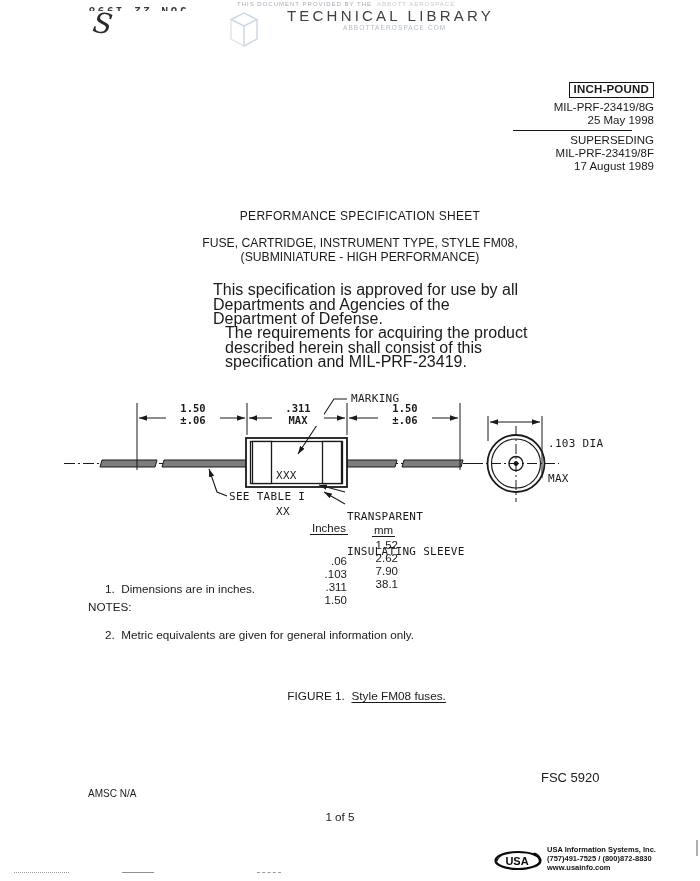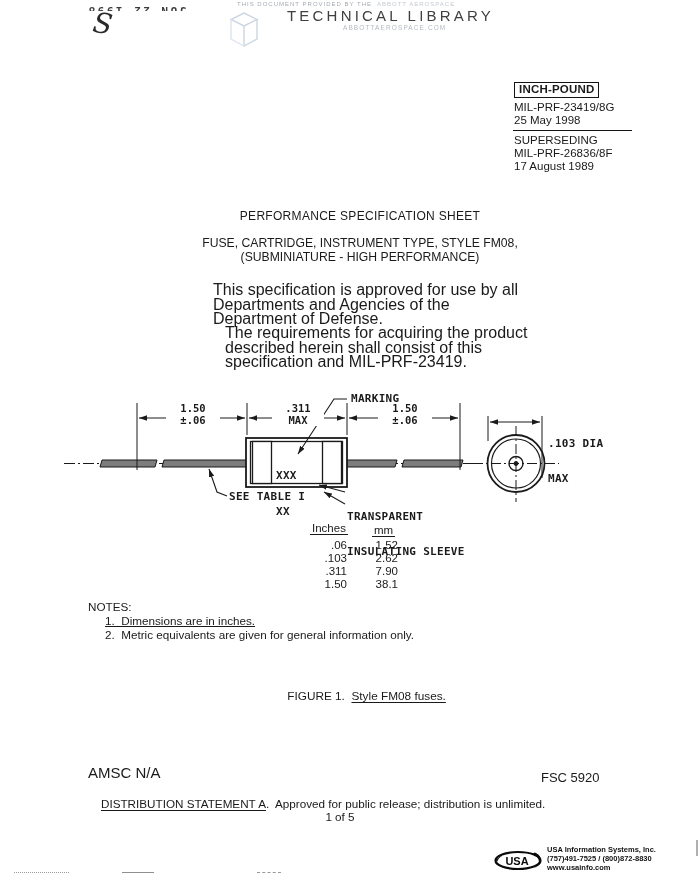--- a/index.html
+++ b/index.html
@@ -24,70 +24,70 @@
   .wm .l1{position:absolute; left:9px; top:1px; font-size:6px; letter-spacing:1px;
     color:#a6abb2; white-space:nowrap;}
   .wm .l1 .brand{color:#c5c9cf; margin-left:5px;}
   .wm .l2{position:absolute; left:32px; top:7px; font-size:15px; letter-spacing:3.2px;
     color:#404040; white-space:nowrap;margin-left:27px;}
   .wm .l3{position:absolute; left:115px; top:24px; font-size:6.5px; letter-spacing:1.1px;
     color:#b4bac1; white-space:nowrap;}
   .cube{position:absolute; left:1px; top:12px;}
 
   
-  .spec{left:514px; top:82px; font-size:11.5px; line-height:13px; width:140px;}
+  .spec{left:514px; top:82px; font-size:11.5px; line-height:13px; width:140px;text-align:right;}
   .inch-box{display:inline-block; border:1.3px solid #141414; padding:0 4px 1px 4px;
     font-weight:bold; letter-spacing:.2px; margin-bottom:3px;}
   .spec .rule{width:119px; border:0; border-top:1.4px solid #141414; margin:3px 0 3px -1px;}
 
   
   .ctr{left:10px; width:700px; text-align:center; white-space:nowrap;}
   .t1{top:209px; font-size:12px; letter-spacing:.3px;}
   .t2{top:236px; font-size:12.2px;}
   .t3{top:250px; font-size:12.2px;}
 
   .para{left:213px; width:322px; font-size:16px; line-height:14.6px;}
   .p1{top:283px;} .p2{top:326px;margin-left:12px;}
 
   
   .draw-svg{left:0; top:388px;}
-  .mlab{font-family:"DejaVu Sans Mono", monospace; font-weight:bold; font-size:11px;
+  .mlab{font-family:"DejaVu Sans Mono", monospace; font-weight:normal; font-size:11px;
     line-height:11.5px; letter-spacing:.3px; white-space:pre;}
   .dimlab{font-family:"DejaVu Sans Mono", monospace; font-weight:bold; font-size:10.5px;
     line-height:11.5px; text-align:center; background:#fff; padding:0 1px;}
   .dl-left{left:166px; top:403px; width:52px;}
   .dl-mid{left:272px; top:403px; width:50px;}
   .dl-right{left:378px; top:403px; width:52px;}
   .lab-marking{left:351px; top:393px;}
   .lab-xxx{left:276px; top:446px; line-height:12px;}
   .lab-table{left:229px; top:491px;}
   .lab-sleeve{left:347px; top:488px; line-height:11.5px;}
   .lab-dia{left:548px; top:415px; line-height:11.5px;}
 
   
   .cth{font-size:11.5px;}
   .cth .u{display:inline-block; border-bottom:1.2px solid #1a1a1a; padding:0 2px 0px 2px;}
   .ct-in{left:310px; top:522px;}
   .ct-mm{left:372px; top:524px;}
   .ctv{font-size:11.5px; text-align:right;}
-  .c1{left:300px; width:47px;}
+  .c1{left:300px; width:47px;margin-top:16px;}
   .c2{left:352px; width:46px;}
   .r0{top:539px;} .r1{top:552px;} .r2{top:565px;} .r3{top:578px;}
 
   
   .notes-h{left:88px; top:600px; font-size:11.7px;}
   .note{font-size:11.7px; white-space:pre;}
-  .n1{left:105px; top:614px;text-decoration:underline;} .n2{left:105px; top:628px;}
+  .n1{left:105px; top:582px;} .n2{left:105px; top:628px;}
 
   
   .caption{left:20px; top:675px; width:680px; text-align:center; font-size:11.8px; white-space:pre;}
   .caption .u{text-decoration:underline; text-underline-offset:2px;}
 
   
-  .f-amsc{left:88px; top:764px; font-size:15px;}
+  .f-amsc{left:88px; top:788px; font-size:10px;}
   .f-page{left:300px; top:769px; width:80px; text-align:center; font-size:11.7px;margin-top:41px;}
   .f-fsc{left:541px; top:770px; font-size:13px;}
   .f-dist{left:88px; top:784px; font-size:11.7px; white-space:pre;}
   .f-dist .u{text-decoration:underline; text-underline-offset:2px;}
 
   
   .vlogo{left:494px; top:849px;}
   .vtxt{left:547px; top:845px; font-size:7.5px; font-weight:bold; line-height:9px; color:#111;}
 
   
@@ -118,21 +118,21 @@
     <div class="l2">TECHNICAL LIBRARY</div>
     <div class="l3">ABBOTTAEROSPACE.COM</div>
   </div>
 
   <div class="abs spec">
     <div class="inch-box">INCH-POUND</div>
     <div>MIL-PRF-23419/8G</div>
     <div>25 May 1998</div>
     <hr class="rule">
     <div>SUPERSEDING</div>
-    <div>MIL-PRF-26836/8F</div>
+    <div>MIL-PRF-23419/8F</div>
     <div>17 August 1989</div>
   </div>
 
   <div class="abs ctr t1">PERFORMANCE SPECIFICATION SHEET</div>
   <div class="abs ctr t2">FUSE, CARTRIDGE, INSTRUMENT TYPE, STYLE FM08,</div>
   <div class="abs ctr t3">(SUBMINIATURE - HIGH PERFORMANCE)</div>
 
   <div class="abs para p1">This specification is approved for use by all Departments and Agencies of the Department of Defense.</div>
   <div class="abs para p2">The requirements for acquiring the product described herein shall consist of this specification and MIL-PRF-23419.</div>
 
@@ -228,23 +228,20 @@
   <div class="abs note n1">1.  Dimensions are in inches.</div>
   <div class="abs note n2">2.  Metric equivalents are given for general information only.</div>
 
   <div class="abs caption">
     <span>FIGURE 1.  </span><span class="u">Style FM08 fuses.</span>
   </div>
 
   <div class="abs f-amsc">AMSC N/A</div>
   <div class="abs f-page">1 of 5</div>
   <div class="abs f-fsc">FSC 5920</div>
-  <div class="abs f-dist">
-    <span class="u">DISTRIBUTION STATEMENT A</span><span>.  Approved for public release; distribution is unlimited.</span>
-  </div>
 
   <svg class="abs vlogo" width="52" height="24" viewBox="0 0 52 24">
     <ellipse cx="24" cy="11.5" rx="22.5" ry="8.5" fill="none" stroke="#0a0a0a" stroke-width="2.2"></ellipse>
     <path d="M40.5,3.5 C48.5,6 50,15 40,19.5 C47,15 46.5,8.5 38.5,5.2 Z" fill="#0a0a0a"></path>
     <path d="M2,11.5 C3.5,8.8 6,7.2 8.5,6.5 C5.5,8.5 4,10 3.5,12.5 Z" fill="#0a0a0a"></path>
     <text x="23" y="15.5" text-anchor="middle" font-family="Liberation Sans, sans-serif" font-size="11" font-weight="bold" fill="#0a0a0a">USA</text>
   </svg>
   <div class="abs vtxt">
     <div>USA Information Systems, Inc.</div>
     <div>(757)491-7525 / (800)872-8830</div>

